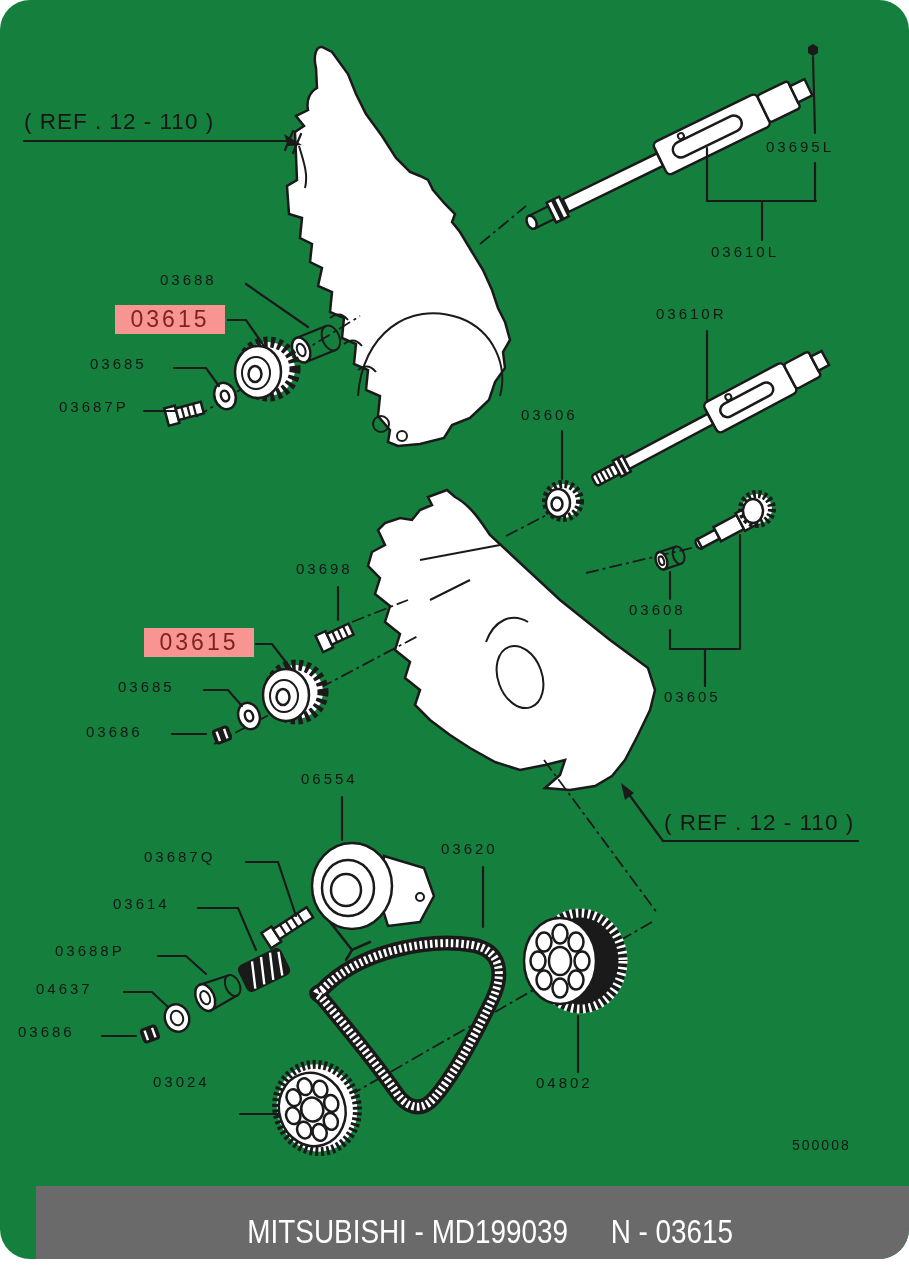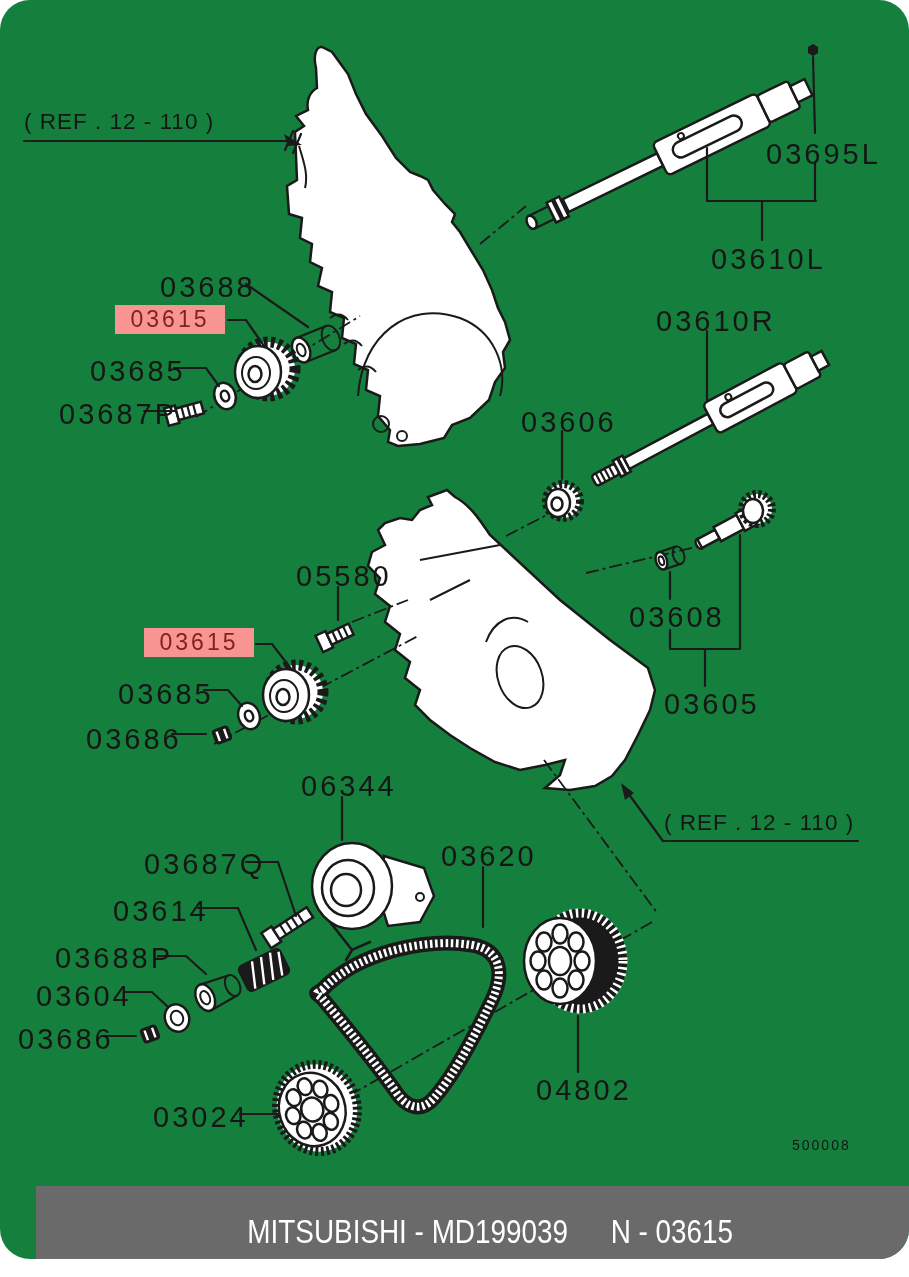--- a/index.html
+++ b/index.html
@@ -12,21 +12,21 @@
   .ln{stroke:#1a1a1a;stroke-width:2.2;fill:none;stroke-linecap:round;}
   .ln3{stroke:#1a1a1a;stroke-width:2.6;fill:none;stroke-linecap:round;}
   .dd{stroke:#1a1a1a;stroke-width:1.8;fill:none;stroke-dasharray:13 4 3 4;}
   .o {stroke:#1a1a1a;stroke-width:2.5;fill:#fff;}
   .o2{stroke:#1a1a1a;stroke-width:2;fill:none;}
   .teeth{fill:#fff;stroke:#1a1a1a;}
   .dark{fill:#1a1a1a;stroke:none;}
   .wtick{stroke:#fff;stroke-width:2.4;fill:none;}
 
   
-  .lbl{position:absolute;font-size:29px;letter-spacing:3px;color:#161616;
+  .lbl{position:absolute;font-size:15px;letter-spacing:3px;color:#161616;
        white-space:nowrap;line-height:1.1;cursor:default;}
   .ref{position:absolute;font-size:22.5px;letter-spacing:1px;color:#161616;white-space:nowrap;}
   .hl{position:absolute;width:110px;height:29px;background:#f89492;color:#7d241c;
       display:flex;align-items:center;justify-content:center;
       font-size:23px;letter-spacing:3px;}
   .sheet{position:absolute;font-size:14px;letter-spacing:2px;color:#161616;}
 
   .footer{position:absolute;left:0;top:1186px;width:909px;height:91px;background:#6a6a6a;
           display:flex;align-items:center;justify-content:center;margin-left:36px;}
   .footer-inner{display:flex;gap:52px;transform:scaleX(0.82);color:#fff;
@@ -295,35 +295,35 @@
 
   <div class="ref" style="left:24px;top:109px">( REF . 12 - 110 )</div>
   <div class="lbl" style="left:766px;top:139px">03695L</div>
   <div class="lbl" style="left:711px;top:244px">03610L</div>
   <div class="lbl" style="left:656px;top:306px">03610R</div>
   <div class="lbl" style="left:160px;top:272px">03688</div>
   <div class="hl" style="left:115px;top:305px">03615</div>
   <div class="lbl" style="left:90px;top:356px">03685</div>
   <div class="lbl" style="left:59px;top:399px">03687P</div>
   <div class="lbl" style="left:521px;top:407px">03606</div>
-  <div class="lbl" style="left:296px;top:561px">05580</div>
+  <div class="lbl" style="left:296px;top:561px">03698</div>
   <div class="lbl" style="left:629px;top:602px">03608</div>
   <div class="hl" style="left:144px;top:628px">03615</div>
   <div class="lbl" style="left:118px;top:679px">03685</div>
   <div class="lbl" style="left:86px;top:724px">03686</div>
   <div class="lbl" style="left:664px;top:689px">03605</div>
-  <div class="lbl" style="left:301px;top:771px">06344</div>
+  <div class="lbl" style="left:301px;top:771px">06554</div>
   <div class="ref" style="left:664px;top:810px">( REF . 12 - 110 )</div>
   <div class="lbl" style="left:144px;top:849px">03687Q</div>
   <div class="lbl" style="left:441px;top:841px">03620</div>
   <div class="lbl" style="left:113px;top:896px">03614</div>
   <div class="lbl" style="left:55px;top:943px">03688P</div>
-  <div class="lbl" style="left:36px;top:981px">03604</div>
+  <div class="lbl" style="left:36px;top:981px">04637</div>
   <div class="lbl" style="left:18px;top:1024px">03686</div>
-  <div class="lbl" style="left:153px;top:1102px">03024</div>
+  <div class="lbl" style="left:153px;top:1074px">03024</div>
   <div class="lbl" style="left:536px;top:1075px">04802</div>
   <div class="sheet" style="left:792px;top:1137px">500008</div>
 
   <div class="footer">
     <div class="footer-inner">
       <span>MITSUBISHI - MD199039</span>
       <span>N - 03615</span>
     </div>
   </div>
 

